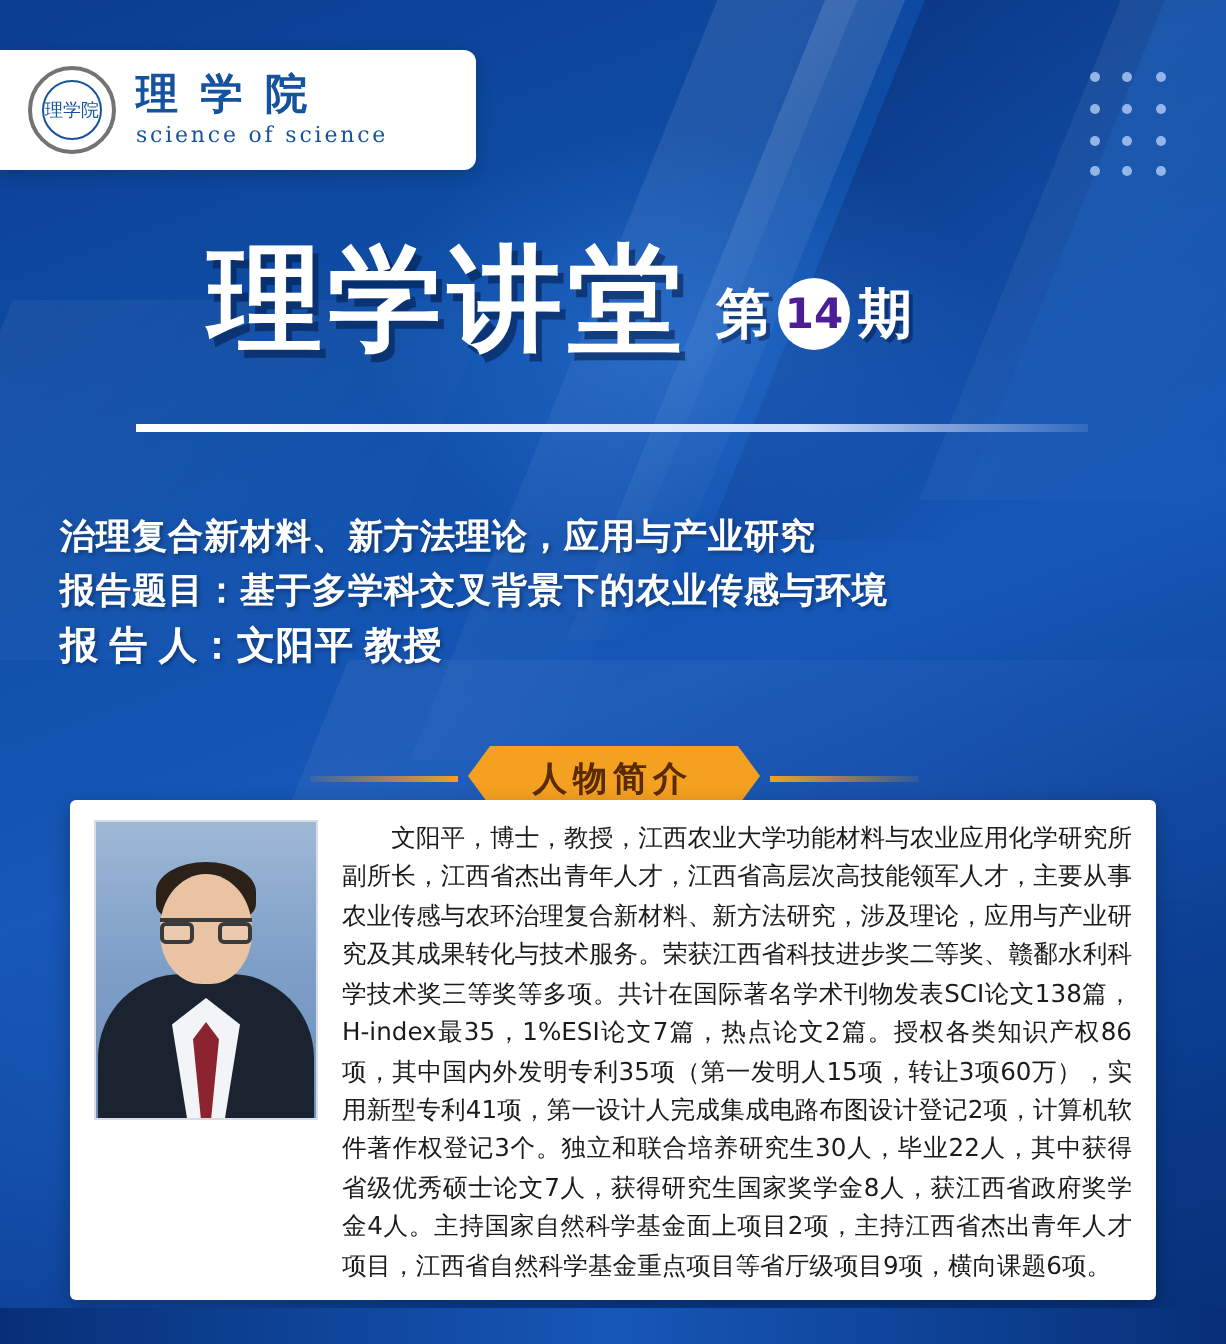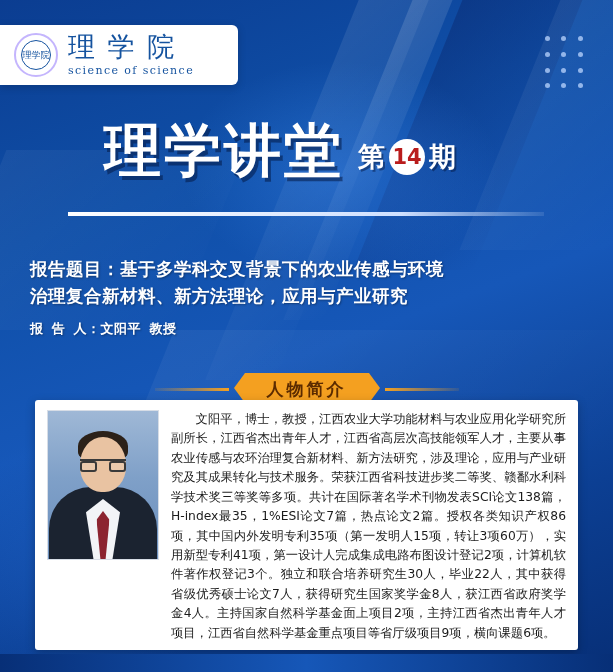--- a/index.html
+++ b/index.html
@@ -70,43 +70,43 @@
     border-radius: 0 6px 6px 0;
     display: flex;
     align-items: center;
     padding-left: 14px;
     box-shadow: 0 2px 8px rgba(0,0,0,0.18);
   }
   .logo-seal {
     width: 44px;
     height: 44px;
     border-radius: 50%;
-    border: 2px solid #c4b5fd;
+    border: 2px solid #737373;
     display: flex;
     align-items: center;
     justify-content: center;
     flex: 0 0 auto;
   }
   .logo-seal-inner {
     width: 30px;
     height: 30px;
     border-radius: 50%;
     border: 1px solid #15539f;
     display: flex;
     align-items: center;
     justify-content: center;
     font-size: 9px;
     color: #15539f;
     line-height: 1;
     text-align: center;
   }
   .logo-text { margin-left: 10px; }
   .logo-cn {
-    font-size: 27px;
-    font-weight: normal;
+    font-size: 21px;
+    font-weight: bold;
     color: #15539f;
     letter-spacing: 2px;
     line-height: 1.05;
     font-family: "DejaVu Sans", "Liberation Sans", sans-serif;
   }
   .logo-en {
     font-size: 11px;
     color: #15539f;
     letter-spacing: 1.4px;
     margin-top: 2px;
@@ -140,21 +140,21 @@
     font-weight: bold;
     color: #ffffff;
     font-family: "DejaVu Sans", "Liberation Sans", sans-serif;
     text-shadow: 2px 2px 0 rgba(3,26,70,0.5);
   }
   .issue-badge {
     width: 36px;
     height: 36px;
     border-radius: 50%;
     background: #ffffff;
-    color: #b91c1c;
+    color: #4c1d95;
     font-size: 21px;
     font-weight: bold;
     display: flex;
     align-items: center;
     justify-content: center;
     margin: 0 4px;
     font-family: "DejaVu Sans", "Liberation Sans", sans-serif;
     text-shadow: none;
   }
   .title-rule {
@@ -176,26 +176,26 @@
   }
   .info-line {
     font-size: 17.5px;
     font-weight: bold;
     line-height: 1.55;
     letter-spacing: 0.5px;
     text-shadow: 1px 1px 2px rgba(0,0,0,0.35);
     font-family: "DejaVu Sans", "Liberation Sans", sans-serif;
   }
   .info-speaker {
-    margin-top: 10px;
-    font-size: 13px;
+    margin-top: 0;
+    font-size: 19px;
     font-weight: bold;
     letter-spacing: 0.5px;
     text-shadow: 1px 1px 2px rgba(0,0,0,0.35);
-    font-family: Liberation Mono, monospace;
+    font-family: Liberation Serif, serif;
   }
 
   
   .banner {
     position: absolute;
     left: 50%;
     top: 373px;
     transform: translateX(-50%);
     display: flex;
     align-items: center;
@@ -385,22 +385,22 @@
     <div class="title-main">理学讲堂</div>
     <div class="title-issue">
       <span>第</span>
       <span class="issue-badge">14</span>
       <span>期</span>
     </div>
   </div>
   <div class="title-rule"></div>
 
   <div class="info">
+    <div class="info-line">治理复合新材料、新方法理论，应用与产业研究</div>
     <div class="info-line">报告题目：基于多学科交叉背景下的农业传感与环境</div>
-    <div class="info-line">治理复合新材料、新方法理论，应用与产业研究</div>
     <div class="info-speaker">报 告 人：文阳平 教授</div>
   </div>
 
   <div class="banner">
     <div class="banner-tail"></div>
     <div class="banner-ribbon">人物简介</div>
     <div class="banner-tail right"></div>
   </div>
 
   <div class="card">

